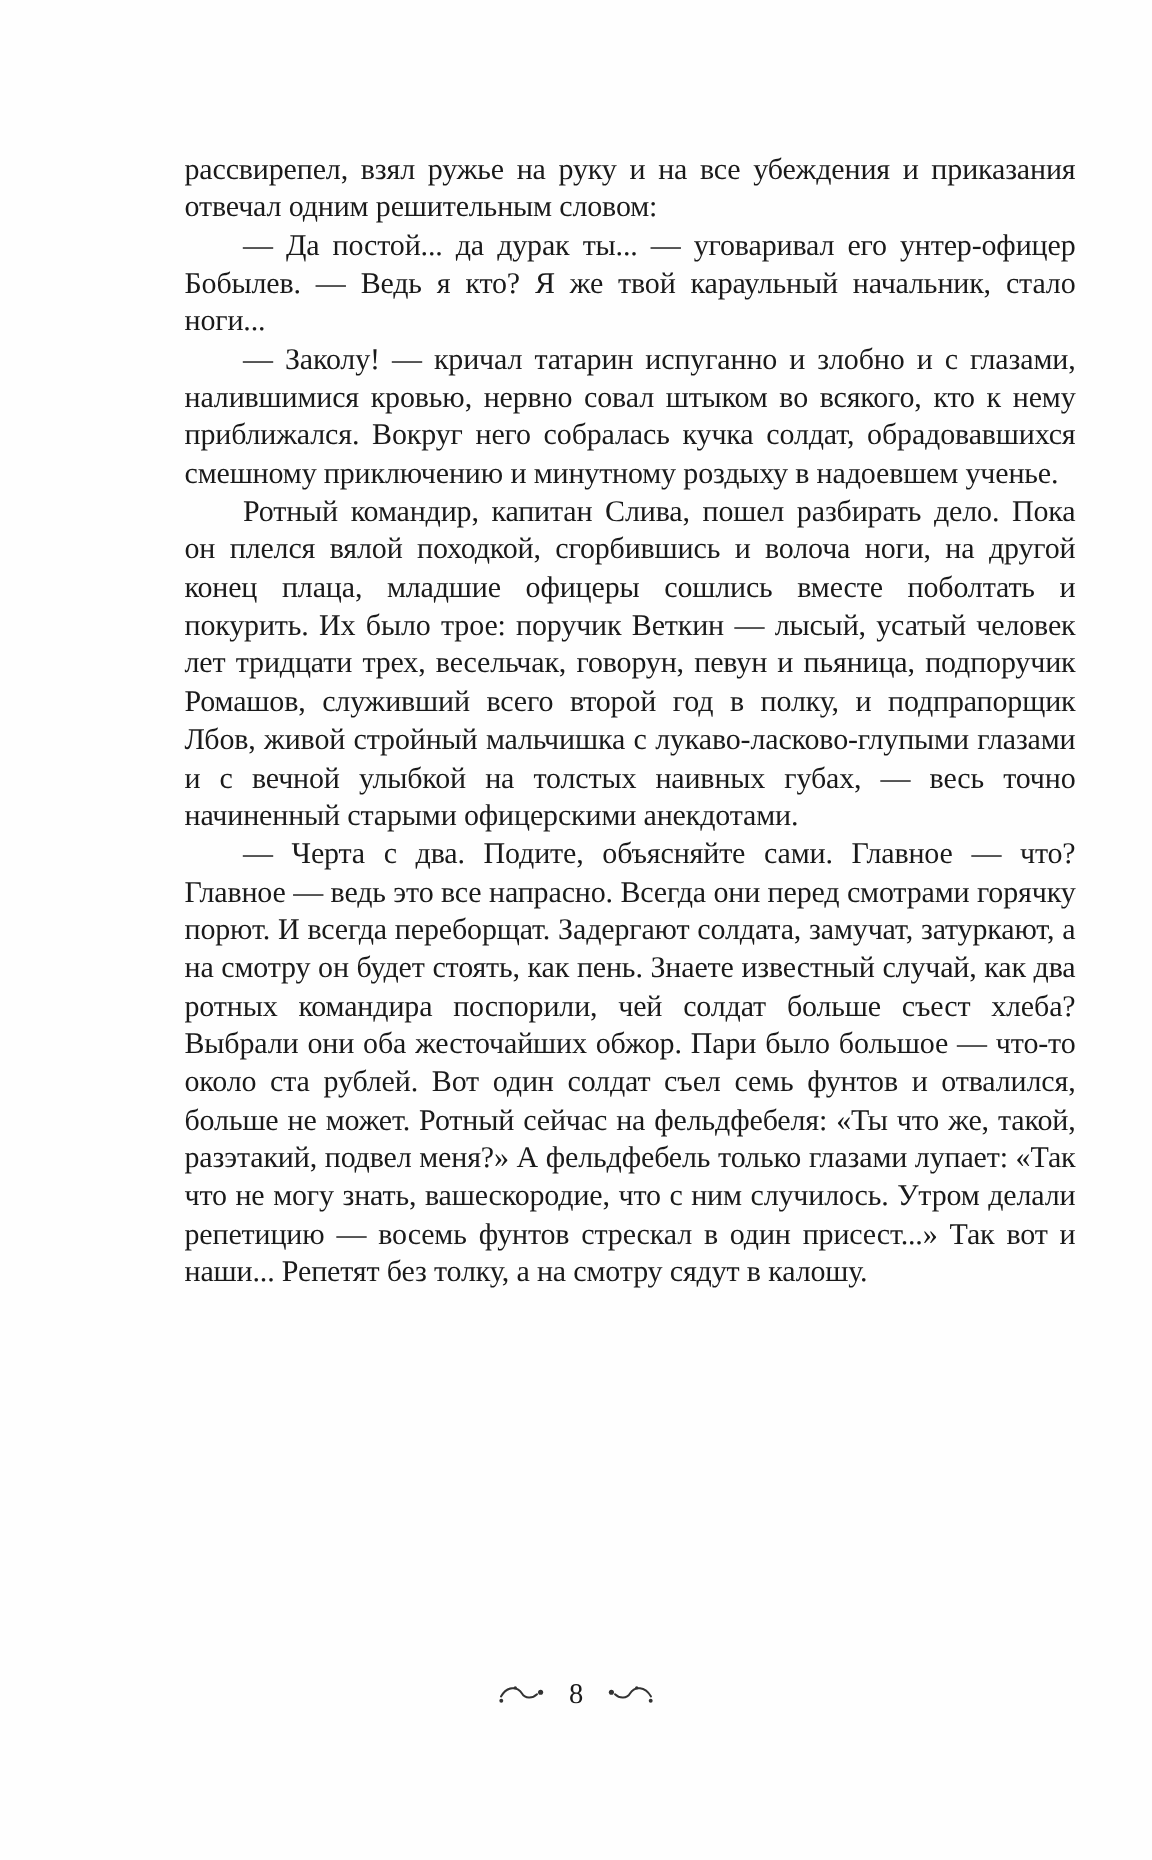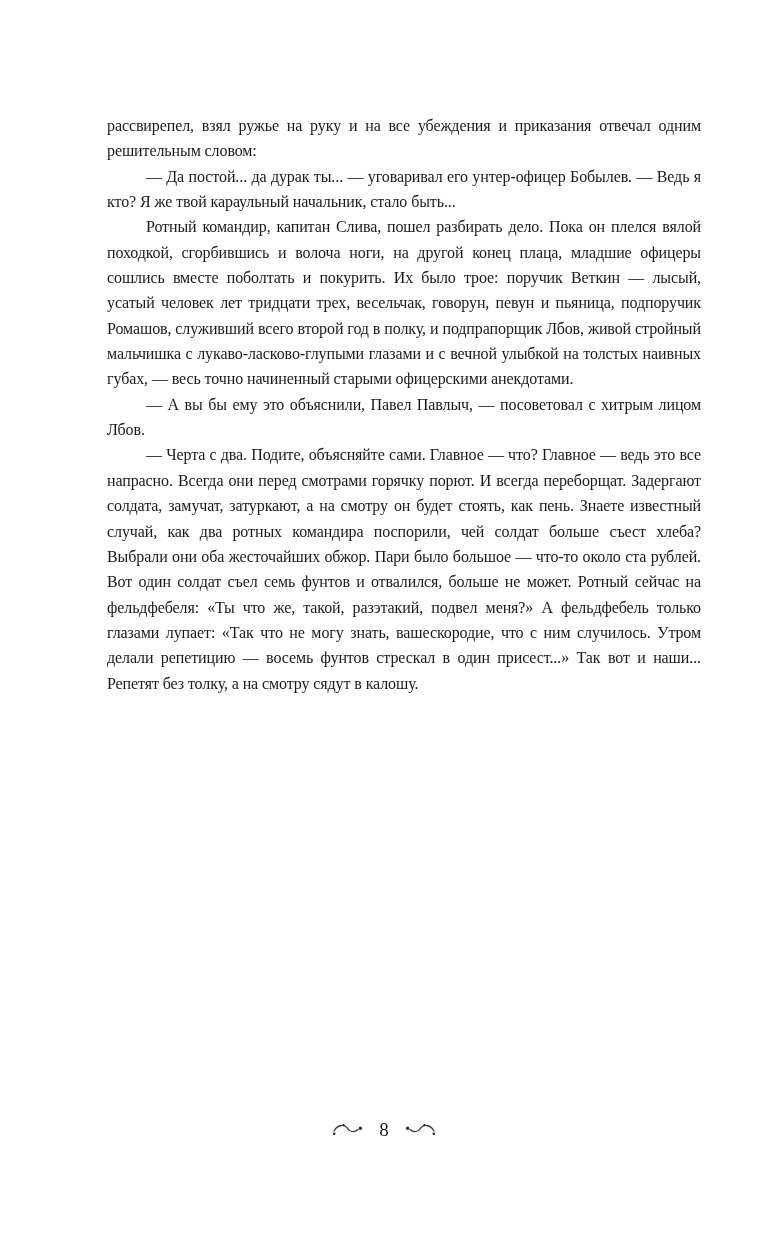--- a/index.html
+++ b/index.html
@@ -13,29 +13,28 @@
       width: 768px;
       height: 1240px;
       background: #fefefe;
       overflow: hidden;
       font-family: "Liberation Serif", "DejaVu Serif", serif;
       color: #1a1a1a;
     }
     .text-block {
       position: absolute;
       top: 101px;
-      left: 107px;
+      left: 123px;
       width: 594px;
-      font-size: 16px;
+      font-size: 20px;
       line-height: 25.35px;
       letter-spacing: -0.1px;
       text-align: justify;
       -webkit-hyphens: auto;
       hyphens: auto;
-      margin-top: 12px;
     }
     .text-block p {
       margin: 0;
       padding: 0;
       text-indent: 39px;
     }
     .text-block p.no-indent {
       text-indent: 0;
     }
     .page-footer {
@@ -63,23 +62,23 @@
       transform: scaleX(-1);
     }
   </style>
 </head>
 <body>
 
 <div class="page">
 
   <main class="text-block">
     <p class="no-indent">рассвирепел, взял ружье на руку и на все убеждения и приказания отвечал одним решительным словом:</p>
-    <p>— Да постой... да дурак ты... — уговаривал его унтер-офицер Бобылев. — Ведь я кто? Я же твой караульный начальник, стало быть...</p>
+    <p>— Да постой... да дурак ты... — уговаривал его унтер-офицер Бобылев. — Ведь я кто? Я же твой караульный начальник, стало ноги...</p>
+    <p>— Заколу! — кричал татарин испуганно и злобно и с глазами, налившимися кровью, нервно совал штыком во всякого, кто к нему приближался. Вокруг него собралась кучка солдат, обрадовавшихся смешному приключению и минутному роздыху в надоевшем ученье.</p>
     <p>Ротный командир, капитан Слива, пошел разбирать дело. Пока он плелся вялой походкой, сгорбившись и волоча ноги, на другой конец плаца, младшие офицеры сошлись вместе поболтать и покурить. Их было трое: поручик Веткин — лысый, усатый человек лет тридцати трех, весельчак, говорун, певун и пьяница, подпоручик Ромашов, служивший всего второй год в полку, и подпрапорщик Лбов, живой стройный мальчишка с лукаво-ласково-глупыми глазами и с вечной улыбкой на толстых наивных губах, — весь точно начиненный старыми офицерскими анекдотами.</p>
-    <p>— А вы бы ему это объяснили, Павел Павлыч, — посоветовал с хитрым лицом Лбов.</p>
     <p>— Черта с два. Подите, объясняйте сами. Главное — что? Главное — ведь это все напрасно. Всегда они перед смотрами горячку порют. И всегда переборщат. Задергают солдата, замучат, затуркают, а на смотру он будет стоять, как пень. Знаете известный случай, как два ротных командира поспорили, чей солдат больше съест хлеба? Выбрали они оба жесточайших обжор. Пари было большое — что-то около ста рублей. Вот один солдат съел семь фунтов и отвалился, больше не может. Ротный сейчас на фельдфебеля: «Ты что же, такой, разэтакий, подвел меня?» А фельдфебель только глазами лупает: «Так что не могу знать, вашескородие, что с ним случилось. Утром делали репетицию — восемь фунтов стрескал в один присест...» Так вот и наши... Репетят без толку, а на смотру сядут в калошу.</p>
   </main>
 
   <footer class="page-footer">
     <span class="ornament">
       <svg width="32" height="15" viewBox="0 0 32 15" aria-hidden="true">
         <path d="M3 9 C7 2, 14 2, 17 7 C19 10.5, 24 10.5, 27 7.5" fill="none" stroke="#333333" stroke-width="1.3" stroke-linecap="round"></path>
         <circle cx="29.4" cy="6.2" r="1.7" fill="#333333"></circle>
         <circle cx="3.2" cy="11.8" r="1.3" fill="#333333"></circle>
         <circle cx="12.5" cy="3.2" r="1.1" fill="#333333"></circle>

